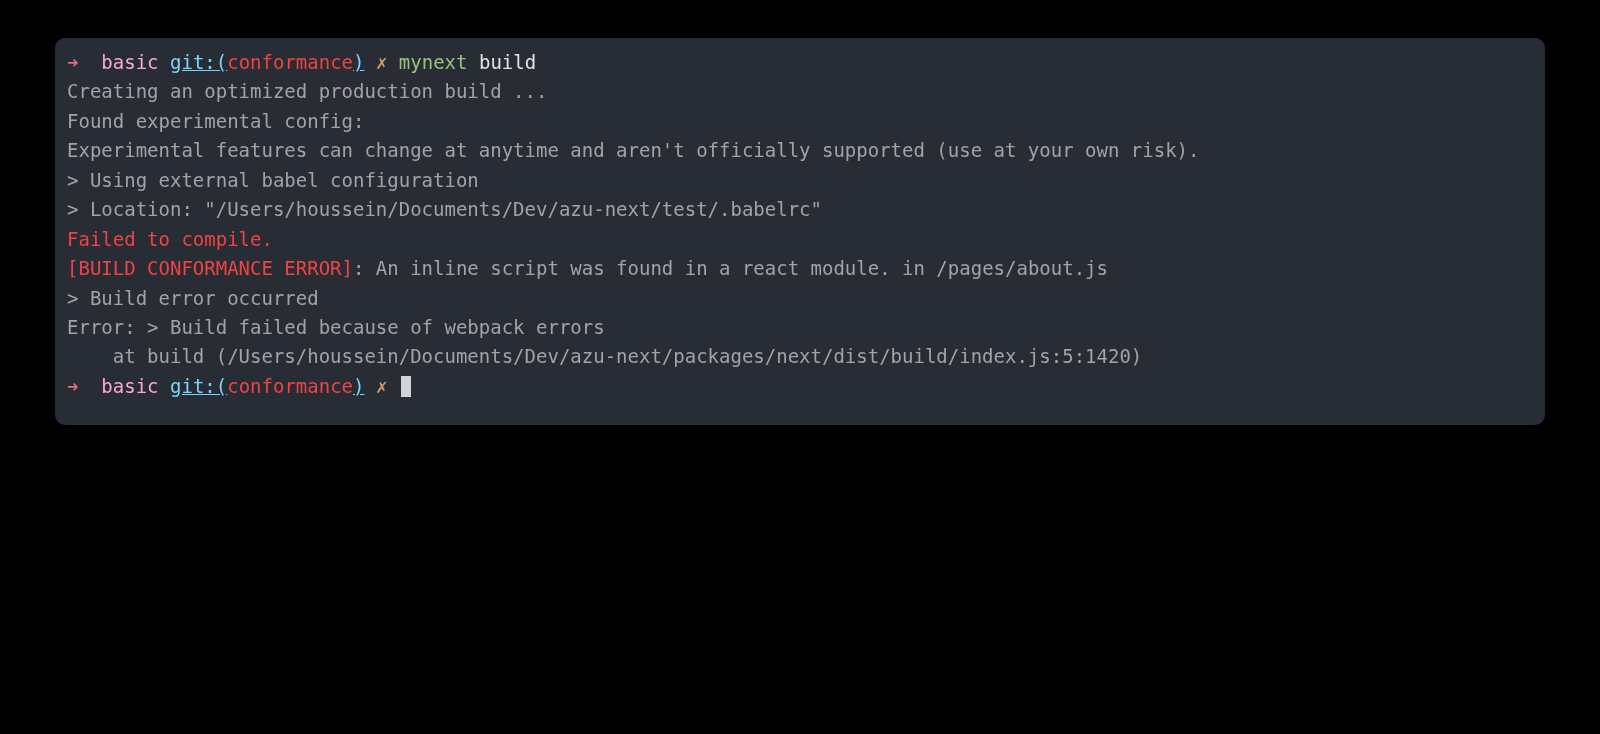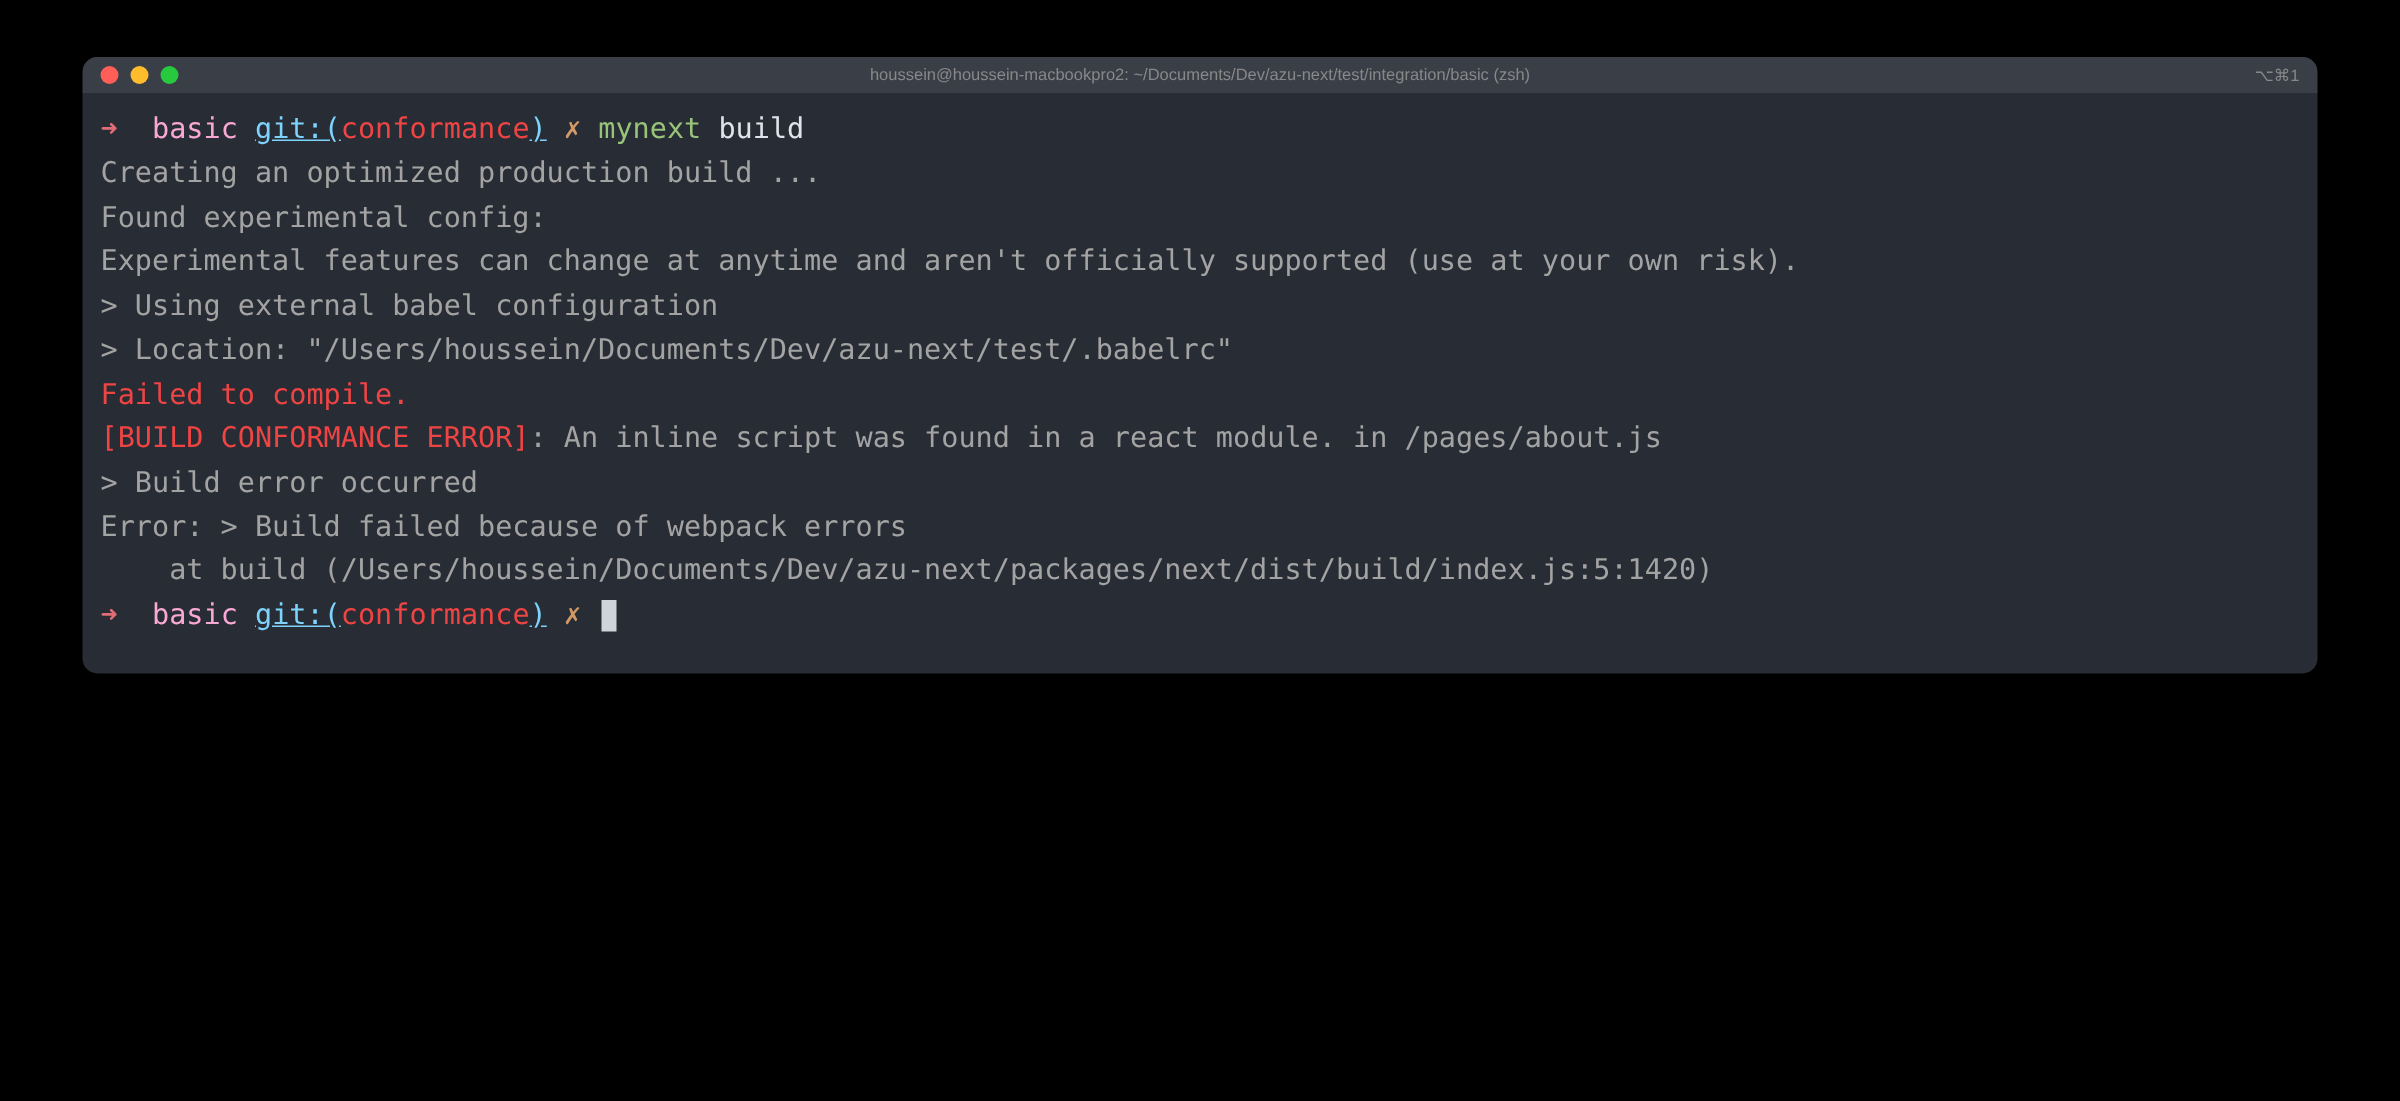--- a/index.html
+++ b/index.html
@@ -100,24 +100,15 @@
       height: 21px;
       background: #d0d3da;
       vertical-align: text-bottom;
       margin-left: 2px;
     }
   </style>
 </head>
 <body>
 
 <div class="terminal-window">
-  <div class="title-bar">
-    <div class="traffic-lights">
-      <div class="light light-red"></div>
-      <div class="light light-yellow"></div>
-      <div class="light light-green"></div>
-    </div>
-    <div class="window-title">houssein@houssein-macbookpro2: ~/Documents/Dev/azu-next/test/integration/basic (zsh)</div>
-    <div class="tab-indicator">⌥⌘1</div>
-  </div>
 
   <div class="terminal-body"><span class="line"><span class="arrow">➜</span>  <span class="cyan">basic</span> <span class="blue">git:(</span><span class="red">conformance</span><span class="blue">)</span> <span class="yellow">✗</span> <span class="green">mynext</span> <span class="white">build</span></span><span class="line gray">Creating an optimized production build ...</span><span class="blank-line"></span><span class="blank-line"></span><span class="line gray">Found experimental config:</span><span class="line gray">Experimental features can change at anytime and aren't officially supported (use at your own risk).</span><span class="blank-line"></span><span class="line gray">&gt; Using external babel configuration</span><span class="line gray">&gt; Location: "/Users/houssein/Documents/Dev/azu-next/test/.babelrc"</span><span class="line red">Failed to compile.</span><span class="blank-line"></span><span class="line"><span class="red">[BUILD CONFORMANCE ERROR]</span><span class="gray">: An inline script was found in a react module. in /pages/about.js</span></span><span class="blank-line"></span><span class="line gray">&gt; Build error occurred</span><span class="line gray">Error: &gt; Build failed because of webpack errors</span><span class="line gray">    at build (/Users/houssein/Documents/Dev/azu-next/packages/next/dist/build/index.js:5:1420)</span><span class="line"><span class="arrow">➜</span>  <span class="cyan">basic</span> <span class="blue">git:(</span><span class="red">conformance</span><span class="blue">)</span> <span class="yellow">✗</span> <span class="cursor"></span></span></div>
 </div>
 
 </body></html>

